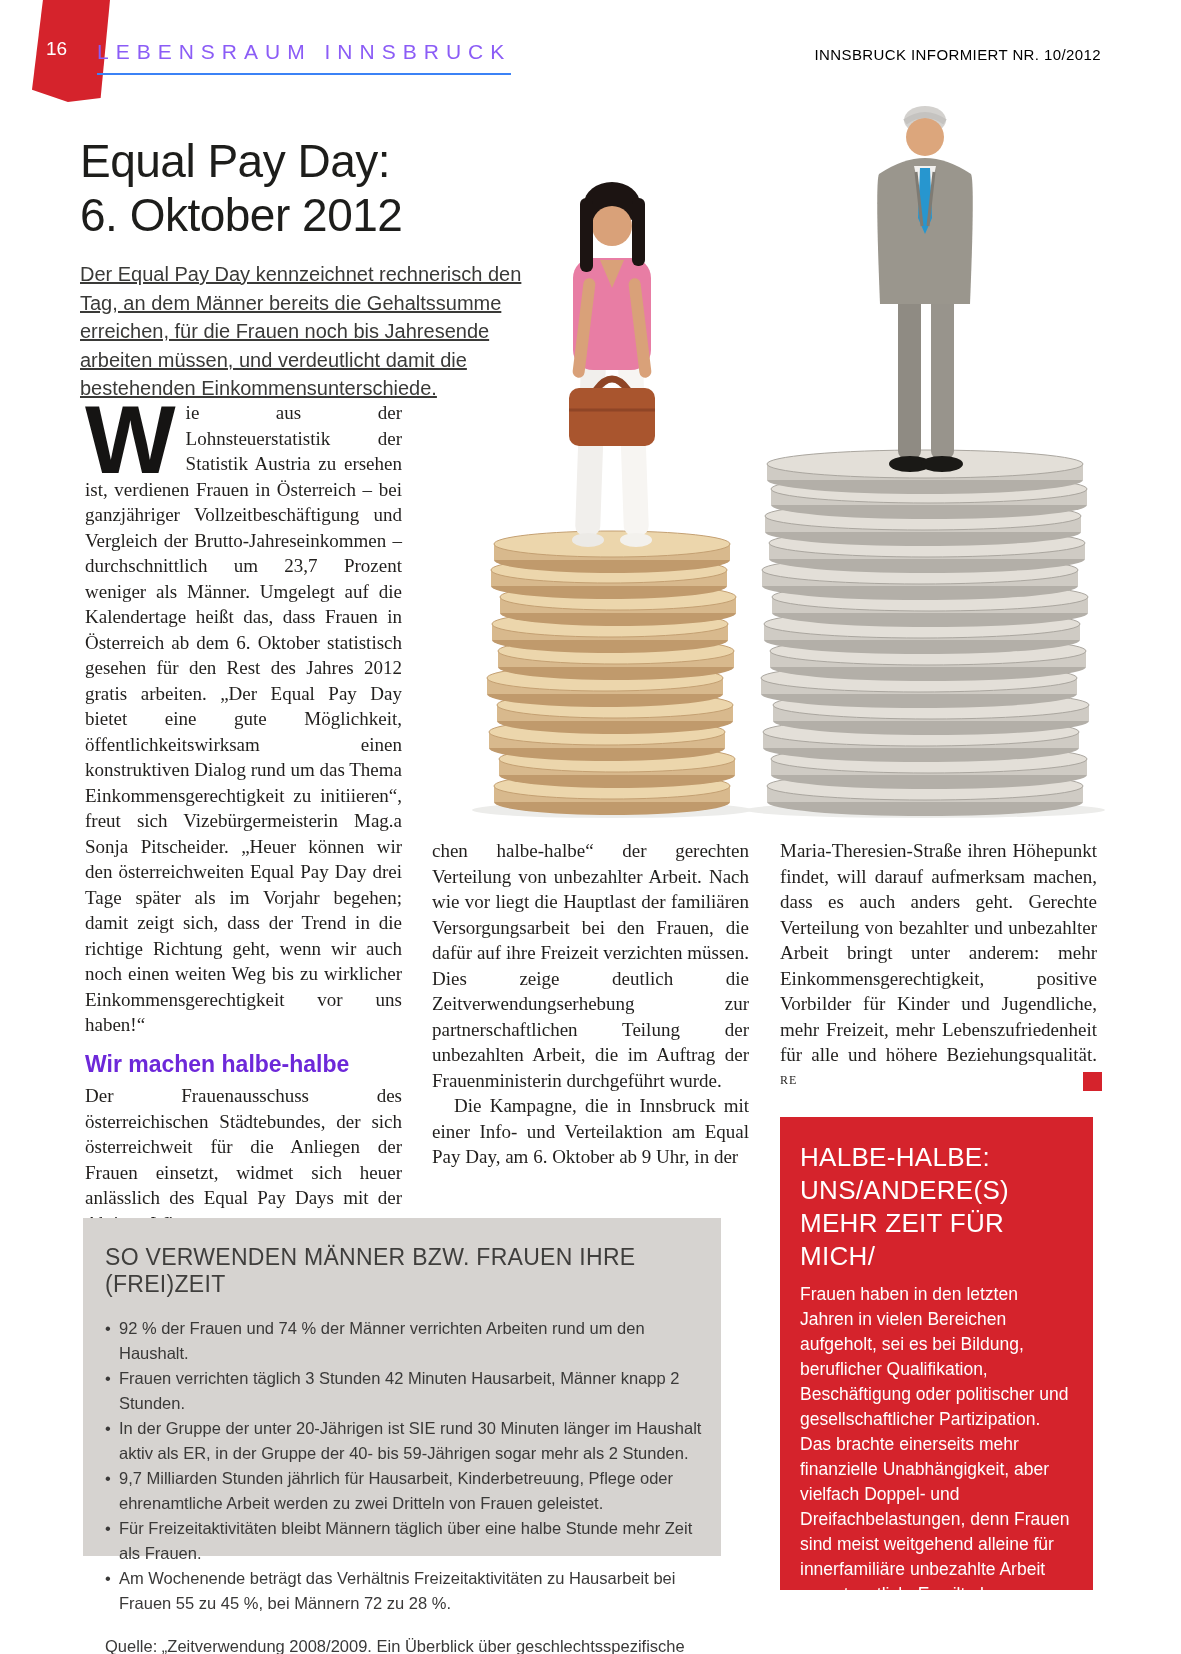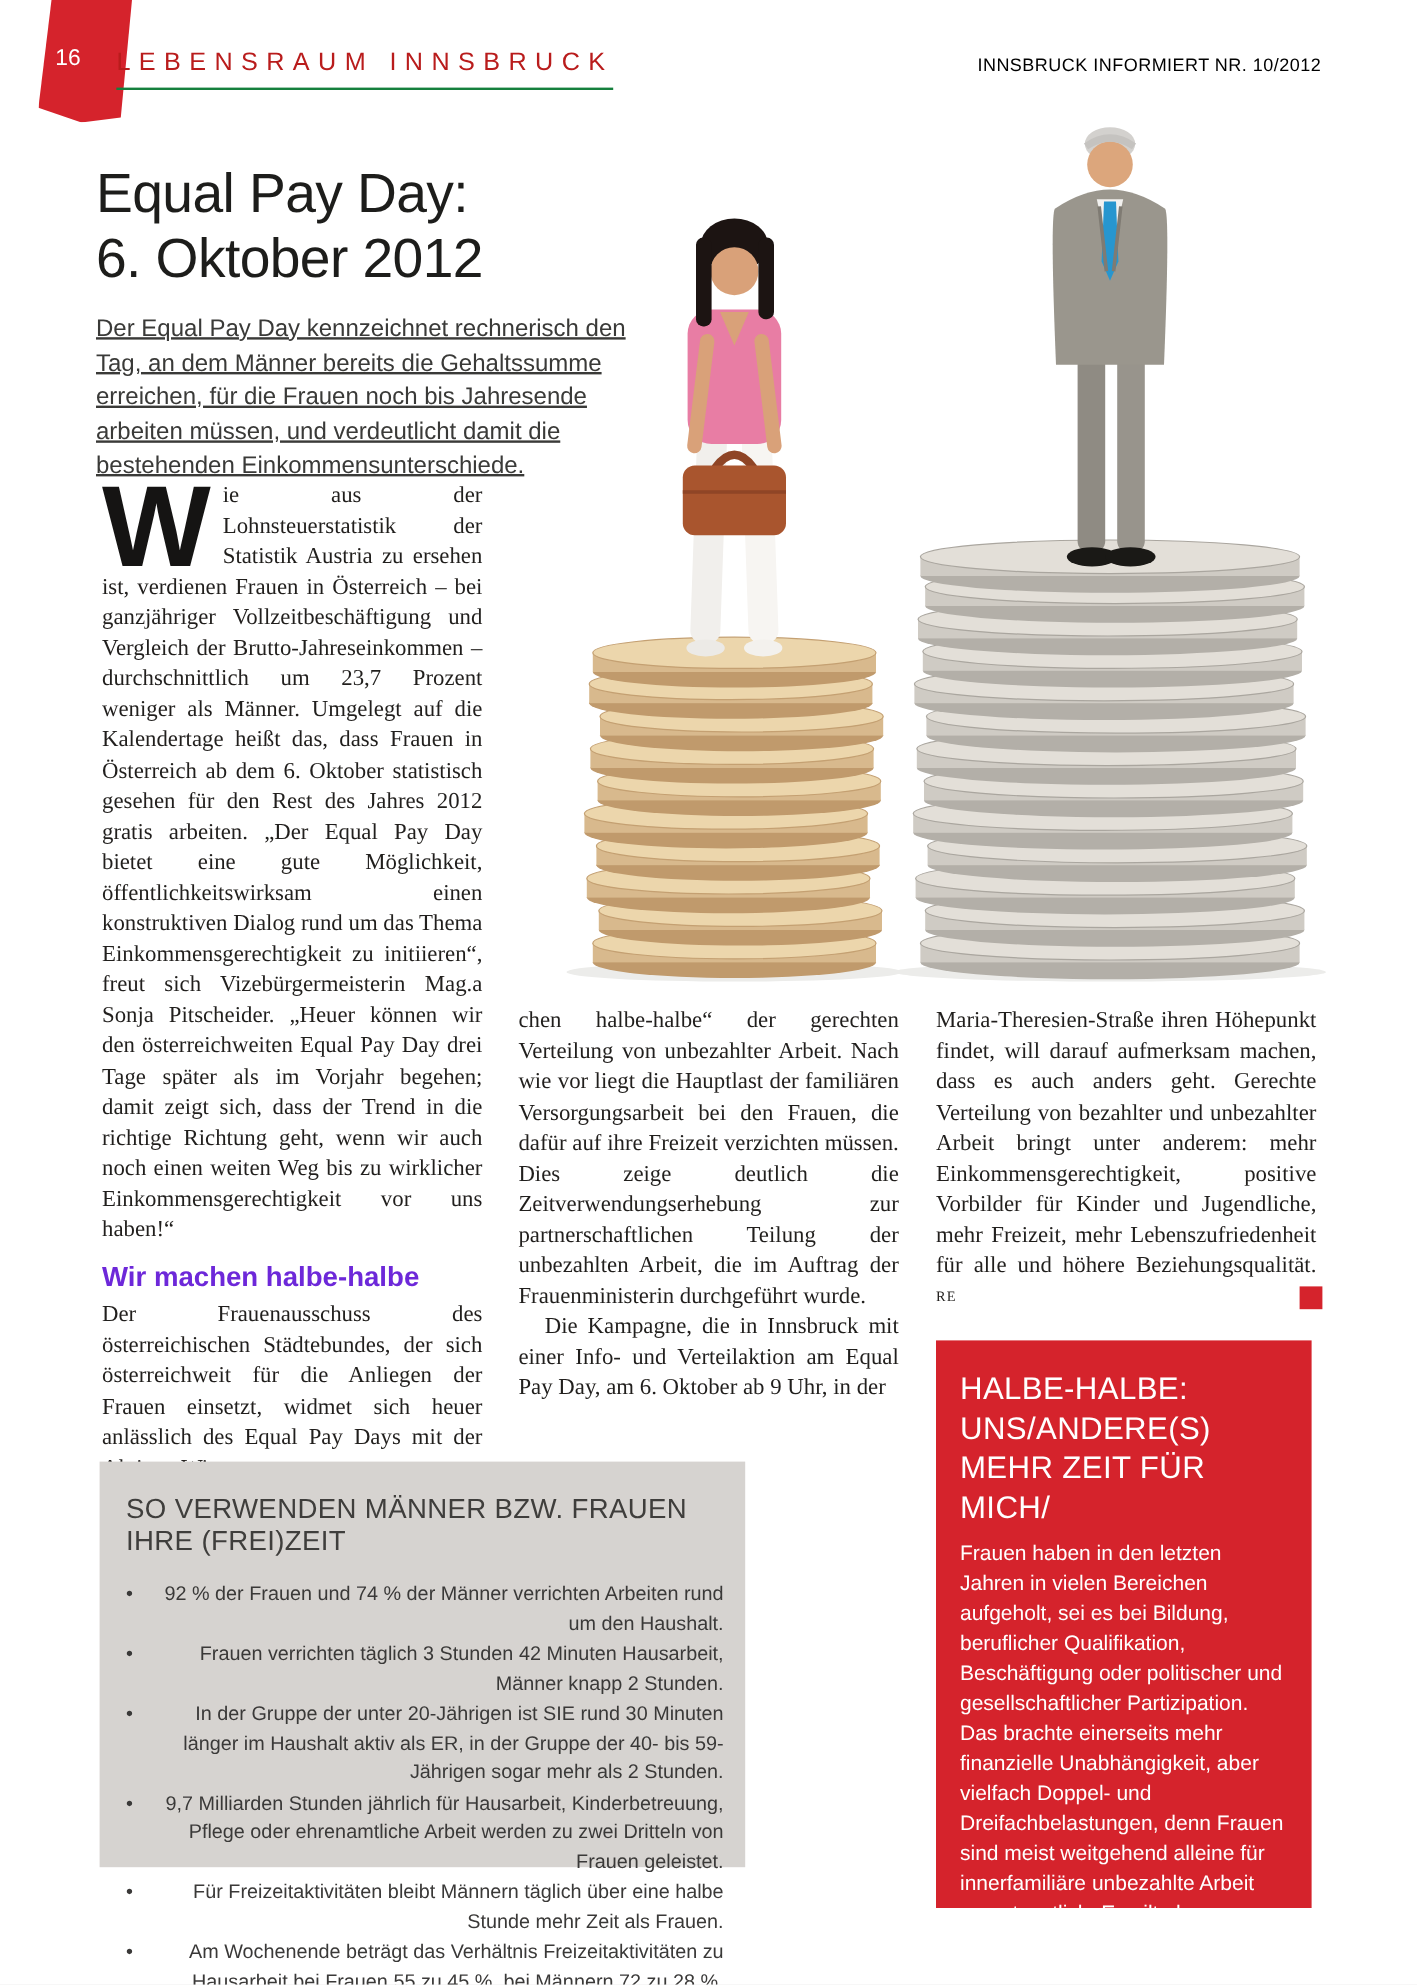--- a/index.html
+++ b/index.html
@@ -3,21 +3,21 @@
 <meta charset="utf-8">
 <style>
   html,body{margin:0;padding:0;background:#e9e9e9;}
   #page{position:relative;width:1181px;height:1654px;background:#ffffff;overflow:hidden;
         font-family:"Liberation Sans",sans-serif;color:#1f1e1c;}
   
   .ribbon{position:absolute;left:32px;top:0;width:78px;height:102px;background:#d5232c;
           clip-path:polygon(14% 0,100% 0,88% 96%,46% 100%,0 88%);}
   .page-number{position:absolute;left:46px;top:38px;color:#ffffff;font-size:19px;}
   .section-title{position:absolute;left:97px;top:40px;font-size:21px;letter-spacing:7px;
-                 color:#b91c1c;border-bottom:2px solid #15803d;padding-bottom:9px;}
+                 color:#8b5cf6;border-bottom:2px solid #3b82f6;padding-bottom:9px;}
   .issue{position:absolute;right:80px;top:46px;font-size:15px;letter-spacing:.4px;color:#000000;}
   
   .title{position:absolute;left:80px;top:134px;font-size:46px;line-height:1.18;color:#1d1d1b;
          letter-spacing:-.5px;}
   .intro{position:absolute;left:80px;top:260px;width:478px;font-size:20px;line-height:1.43;color:#3a3a38;text-decoration:underline;}
   
   .photo{position:absolute;left:420px;top:92px;width:690px;height:728px;}
   
   .col{position:absolute;width:317px;font-family:"Liberation Serif","DejaVu Serif",serif;
        font-size:19px;line-height:25.5px;text-align:justify;color:#211f1d;}
@@ -26,25 +26,25 @@
   #col2{left:432px;top:838px;}
   #col3{left:780px;top:838px;}
   .dropcap{float:left;font-family:"Liberation Sans",sans-serif;font-weight:700;
            font-size:96px;line-height:72px;margin:4px 10px 0 0;color:#151413;}
   .subhead{font-family:"Liberation Sans",sans-serif;font-size:23px;color:#6d28d9;
            margin:14px 0 6px 0;text-align:left;}
   .indent{ text-indent:22px;}
   sup.initials{font-size:12px;letter-spacing:1px;}
   .end-mark{position:absolute;left:1083px;top:1072px;width:19px;height:19px;background:#d5232c;}
   
-  .gray-box{position:absolute;left:83px;top:1218px;width:538px;height:338px;background:#d6d3d0;
+  .gray-box{position:absolute;left:83px;top:1218px;width:638px;height:338px;background:#d6d3d0;
             box-sizing:border-box;padding:26px 18px 20px 22px;color:#3a3938;}
   .gray-box h2{margin:0;font-size:23px;font-weight:400;color:#3f3e3c;letter-spacing:.3px;}
   .gray-box ul{margin:18px 0 0 0;padding:0;list-style:none;font-size:16.5px;line-height:24.5px;}
-  .gray-box li{padding-left:14px;position:relative;margin:0 0 1px 0;text-align:right;}
+  .gray-box li{padding-left:14px;position:relative;margin:0 0 1px 0;}
   .gray-box li::before{content:"•";position:absolute;left:0;top:0;}
   .gray-source{margin-top:19px;font-size:16.5px;line-height:24.5px;}
   
   .red-box{position:absolute;left:780px;top:1117px;width:313px;height:473px;background:#d5232c;
            box-sizing:border-box;padding:24px 18px 18px 20px;color:#ffffff;}
   .red-box h2{margin:0;font-size:26px;line-height:1.27;font-weight:400;letter-spacing:.3px;}
   .red-box p{margin:9px 0 0 0;font-size:17.5px;line-height:25px;}
 </style>
 </head>
 <body>

